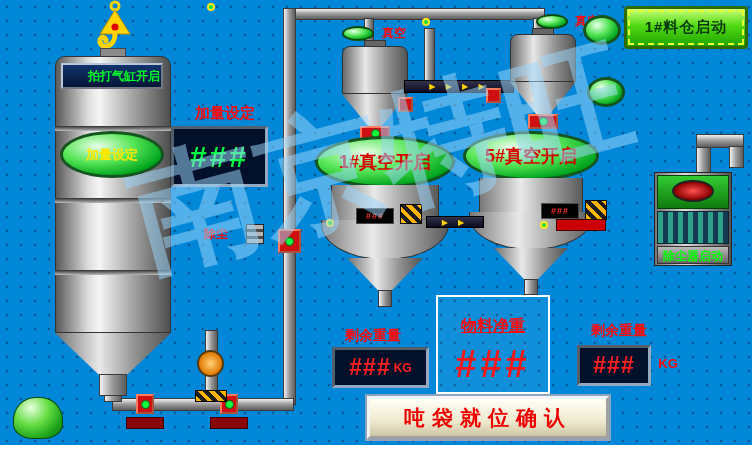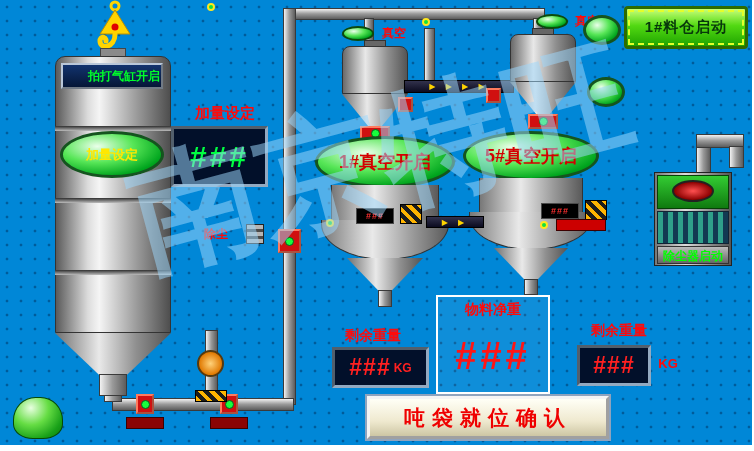--- a/index.html
+++ b/index.html
@@ -170,21 +170,21 @@
       <span>除尘器启动</span>
     </div>
 
   <div class="abs lbl-red" style="left:337px;top:327px;width:72px;height:17px;font-size:14px;">剩余重量</div>
   <div class="abs display" style="left:332px;top:347px;width:97px;height:41px;">
     <span style="color:#ff2020;font-weight:bold;font-size:23px;letter-spacing:1px;">###</span>
     <span style="color:#ff2020;font-weight:bold;font-size:12px;margin-left:3px;">KG</span>
   </div>
 
   <div class="abs net-panel" style="left:436px;top:295px;width:114px;height:99px;">
-    <div class="lbl-red" style="height:22px;font-size:14px;margin-top:2px;">物料净重</div>
+    <div class="lbl-red" style="height:22px;font-size:16px;margin-top:18px;text-decoration:underline;">物料净重</div>
     <div class="flex-center" style="flex:1;color:#ff1515;font-weight:bold;font-size:38px;letter-spacing:4px;">###</div>
   </div>
 
   <div class="abs lbl-red" style="left:583px;top:322px;width:72px;height:17px;font-size:14px;">剩余重量</div>
   <div class="abs display" style="left:577px;top:345px;width:74px;height:41px;">
     <span style="color:#ff2020;font-weight:bold;font-size:23px;letter-spacing:1px;">###</span>
   </div>
   <div class="abs lbl-red" style="left:654px;top:355px;width:28px;height:17px;font-size:13px;">KG</div>
 
   <div class="abs confirm-btn" style="left:367px;top:396px;width:242px;height:43px;">

